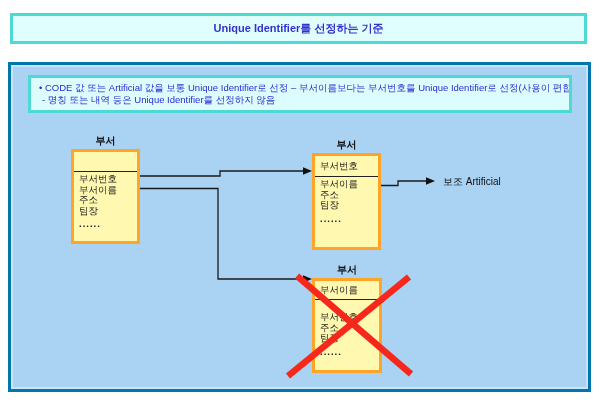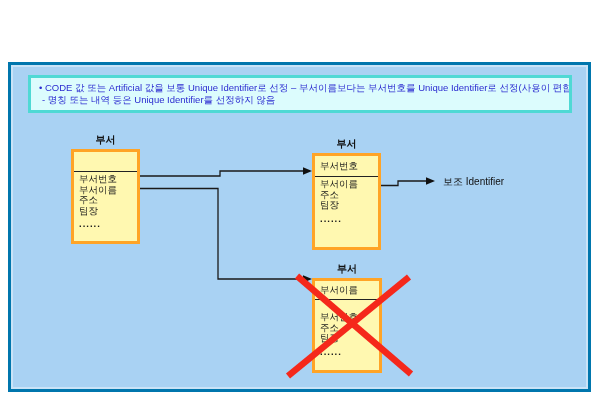--- a/index.html
+++ b/index.html
@@ -30,21 +30,21 @@
     position:absolute;left:28px;top:75px;width:544px;height:38px;
     background:var(--callout-bg);border:3px solid var(--callout-border);
     color:var(--note-text);font-size:9.5px;line-height:12px;
     padding:4px 6px 0 8px;white-space:nowrap;overflow:hidden;
   }
   .note-box .l2{padding-left:3px;}
 
   .entity{position:absolute;}
   .entity-title{
     text-align:center;font-size:10px;font-weight:bold;color:#111;
-    height:13px;line-height:13px;margin-bottom:2px;font-family:Liberation Mono, monospace;
+    height:13px;line-height:13px;margin-bottom:2px;
   }
   .entity-box{
     background:var(--entity-bg);border:3px solid var(--entity-border);
     width:100%;
   }
   .entity-key{
     border-bottom:1px solid #222;display:flex;align-items:center;
     padding-left:5px;font-size:9.5px;color:#1a1a1a;
   }
   .entity-attrs{padding:2px 0 0 5px;font-size:9.5px;color:#1a1a1a;}
@@ -58,20 +58,23 @@
   svg.overlay{position:absolute;left:0;top:0;pointer-events:none;}
   .conn{fill:none;stroke:var(--line);stroke-width:1.3;}
   .head{fill:#111;stroke:none;}
   .xline{stroke:var(--reject-x);stroke-width:6.5;}
 </style>
 </head>
 <body>
 
 <div class="stage">
 
+  <div class="title-box">
+    <span>Unique Identifier를 선정하는 기준</span>
+  </div>
 
   <div class="panel"></div>
 
   <div class="note-box">
     <div class="l1">• CODE 값 또는 Artificial 값을 보통 Unique Identifier로 선정 – 부서이름보다는 부서번호를 Unique Identifier로 선정(사용이 편함)</div>
     <div class="l2">- 명칭 또는 내역 등은 Unique Identifier를 선정하지 않음</div>
   </div>
 
   <div class="entity" style="left:71px;top:134px;width:69px;">
     <div class="entity-title">부서</div>
@@ -110,21 +113,21 @@
       </div>
       <div class="entity-attrs" style="padding-top:12px;">
         <div class="row">부서번호</div>
         <div class="row">주소</div>
         <div class="row">팀장</div>
         <div class="row dots">......</div>
       </div>
     </div>
   </div>
 
-  <div class="aux-label">보조 Identifier</div>
+  <div class="aux-label">보조 Artificial</div>
 
   <svg class="overlay" width="600" height="403" viewBox="0 0 600 403">
 
     <polyline class="conn" points="140,176 220,176 220,171 305,171"></polyline>
     <polygon class="head" points="312,171 303,167.2 303,174.8"></polygon>
 
     <polyline class="conn" points="140,188.5 218,188.5 218,279 305,279"></polyline>
     <polygon class="head" points="312,279 303,275.2 303,282.8"></polygon>
 
     <polyline class="conn" points="381,185.5 398,185.5 398,181 428,181"></polyline>

